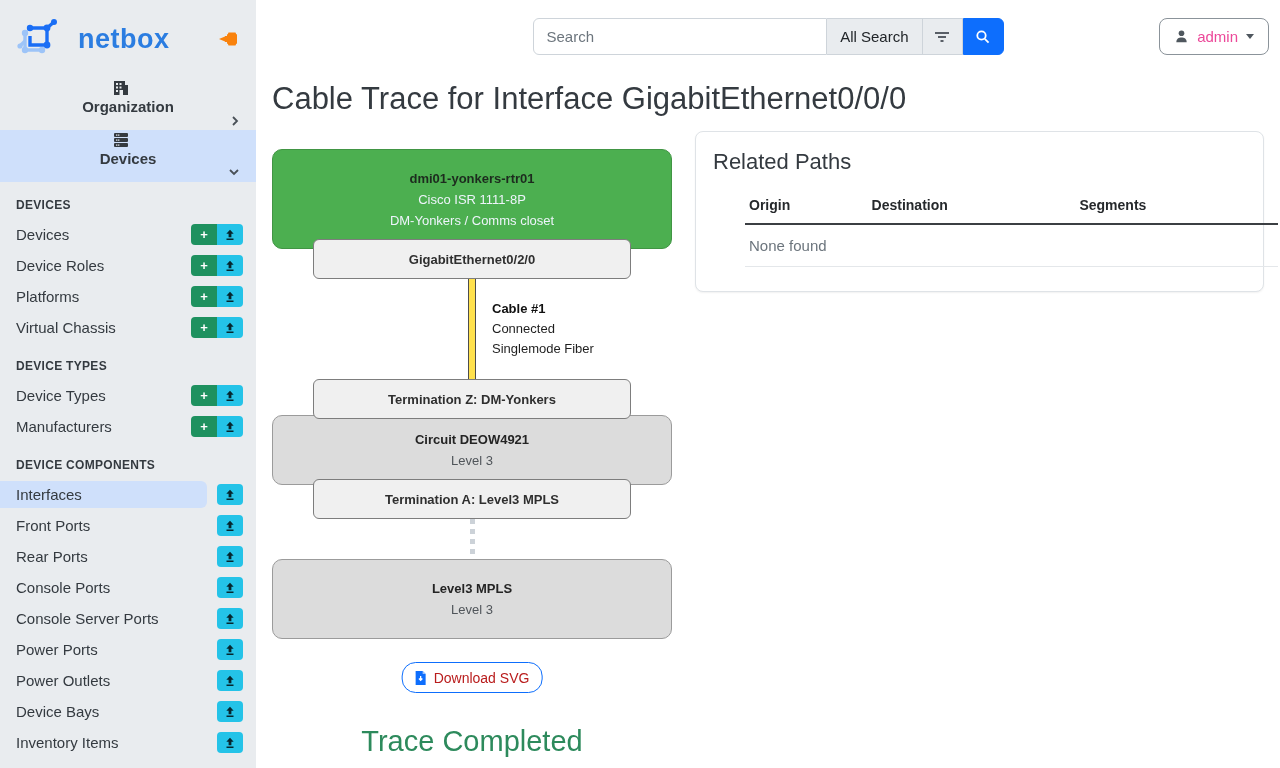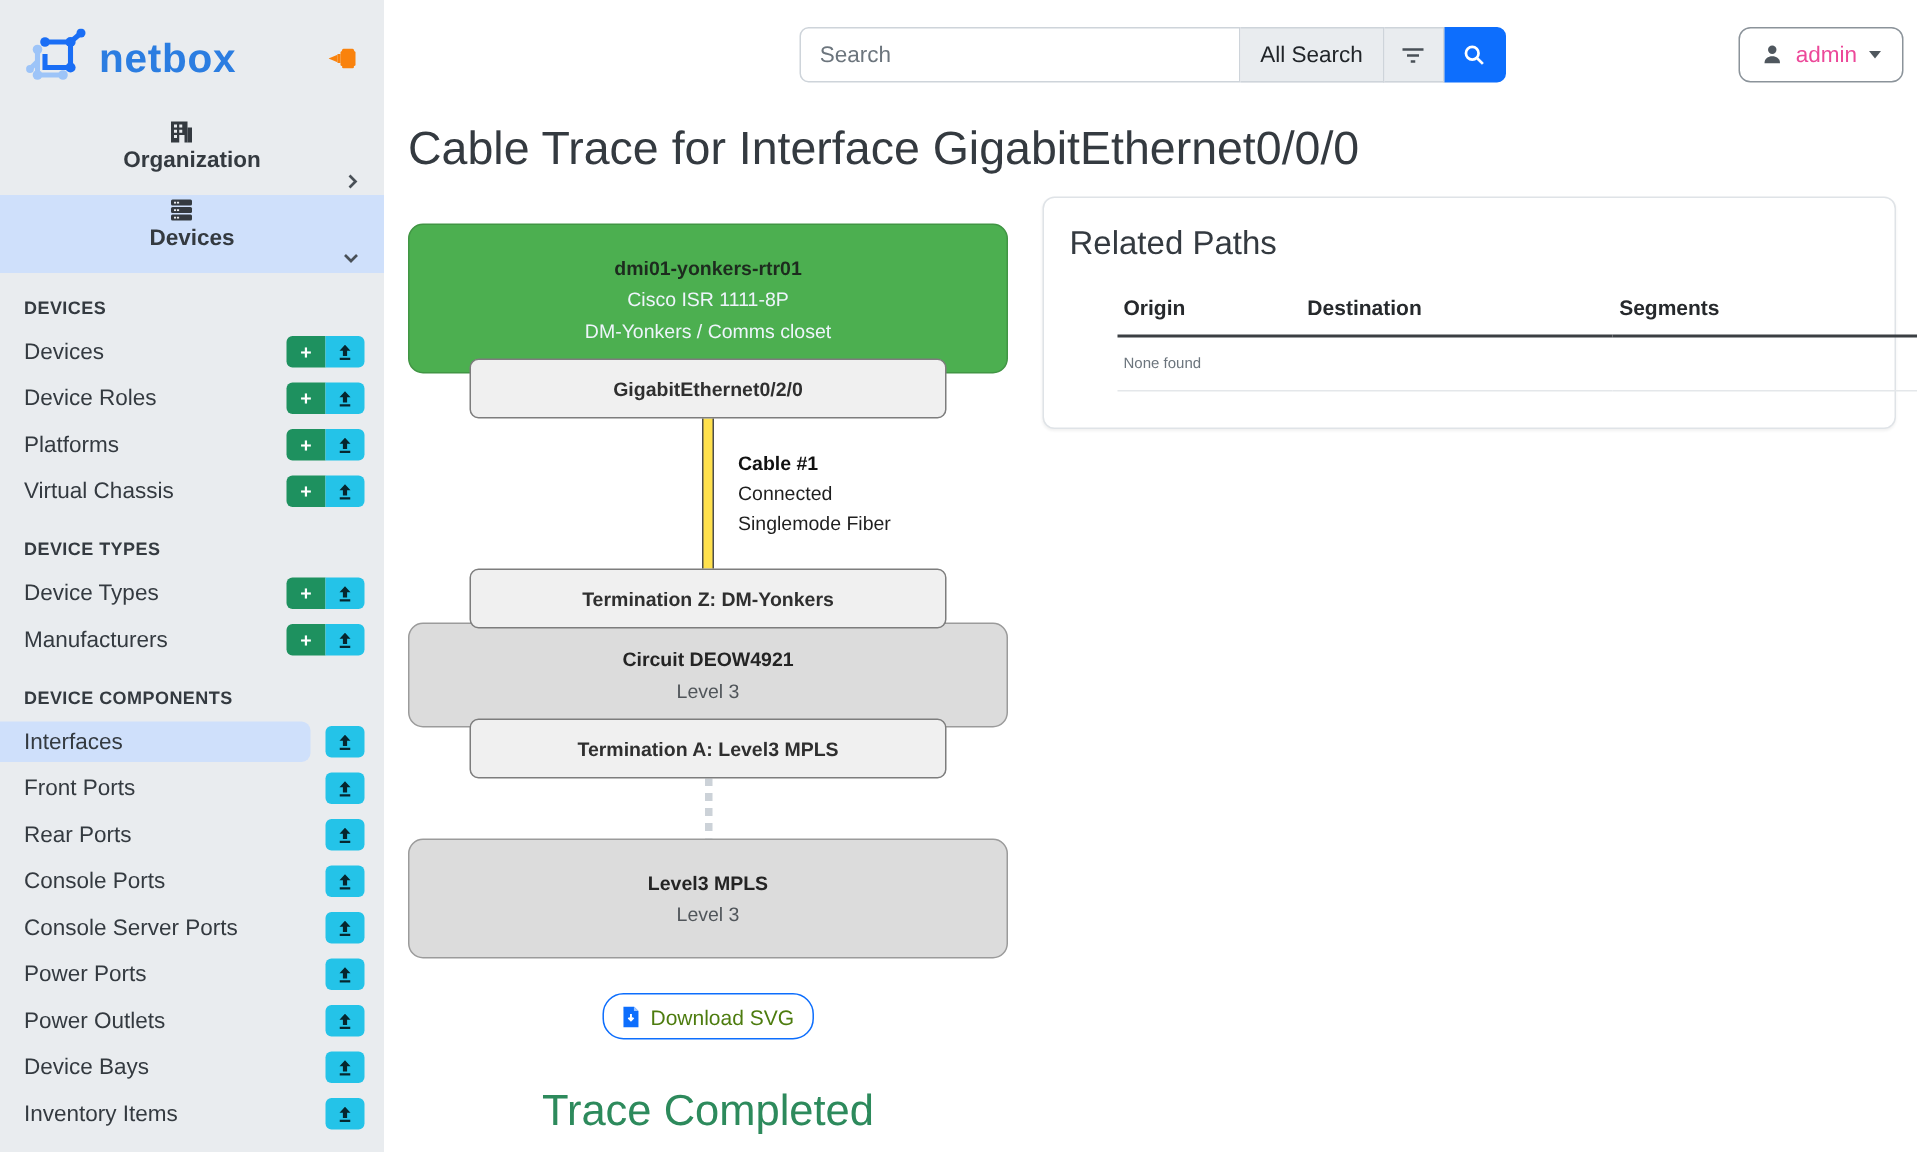--- a/index.html
+++ b/index.html
@@ -1,21 +1,21 @@
 <!DOCTYPE html>
 <html><head>
 <meta charset="utf-8">
 <style>
   * { box-sizing: border-box; margin: 0; padding: 0; }
   html,body { width:1280px; height:768px; overflow:hidden; font-family:"Liberation Sans", sans-serif; background:#fff; color:#212529; }
 
   
   .sidebar { position:fixed; left:0; top:0; width:256px; height:768px; background:#e9ecef; overflow:hidden; }
   .logo-row { height:78px; display:flex; align-items:center; padding:0 16px; }
-  .logo { display:flex; align-items:center; gap:8px; text-decoration:none; cursor:pointer; }
+  .logo { display:flex; align-items:center; gap:20px; text-decoration:none; cursor:pointer; }
   .logo-text { font-size:27px; font-weight:bold; color:#2b7de1; letter-spacing:0.5px; }
   .pin { margin-left:auto; cursor:pointer; display:flex; }
   .menu-row { height:52px; display:flex; align-items:center; padding:0 16px; cursor:pointer; color:#343a40;flex-direction:column; }
   .menu-row.active { background:#cfe0fb; }
   .menu-icon { width:20px; height:20px; margin-right:14px; display:flex; align-items:center; justify-content:center; }
   .menu-label { font-size:15px; font-weight:bold; color:#343a40; }
   .chev { margin-left:auto; display:flex; color:#495057; }
   .section-title { margin:16px 16px 7px 16px; font-size:12px; font-weight:bold; color:#343a40; letter-spacing:0.3px; }
   .sub-item { height:31px; display:flex; align-items:center; padding-right:13px; }
   .sub-label-wrap { flex:1; height:27px; display:flex; align-items:center; padding-left:16px; border-radius:0 6px 6px 0; margin-right:10px; cursor:pointer; }
@@ -55,30 +55,30 @@
   .cable-line { position:absolute; top:130px; left:196px; width:8px; height:100px; background:#ffe14d; border-left:1.5px solid #4d4d4d; border-right:1.5px solid #4d4d4d; }
   .cable-label { position:absolute; top:150px; left:220px; text-align:left; font-size:13px; line-height:20px; color:#1f1f1f; }
   .cable-label .cbl-name { font-weight:bold; color:#111; }
   .big-gray { background:#dcdcdc; border:1px solid #9b9b9b; border-radius:10px; gap:6px; z-index:1; }
   .box-circuit { top:266px; left:0; width:400px; height:70px; }
   .box-far { top:410px; left:0; width:400px; height:80px; }
   .big-gray .g-name { font-size:13px; font-weight:bold; color:#242424; }
   .big-gray .g-sub { font-size:13px; color:#50555a; }
   .dash-link { position:absolute; top:370px; left:198px; width:5px; height:40px;
     background:repeating-linear-gradient(to bottom, #ccd2d8 0 5px, transparent 5px 10px); }
-  .dl-btn { position:absolute; top:513px; left:50%; transform:translateX(-50%); height:31px; display:flex; align-items:center; gap:7px; padding:0 12px; background:#fff; border:1px solid #0d6efd; border-radius:14px; color:#4d7c0f; font-size:14px; font-family:inherit; cursor:pointer; white-space:nowrap; }
+  .dl-btn { position:absolute; top:513px; left:50%; transform:translateX(-50%); height:31px; display:flex; align-items:center; gap:7px; padding:0 12px; background:#fff; border:1px solid #0d6efd; border-radius:14px; color:#b91c1c; font-size:14px; font-family:inherit; cursor:pointer; white-space:nowrap; }
   .trace-status { position:absolute; top:576px; width:100%; text-align:center; font-size:29px; color:#2d8a5c; }
 
   
   .card { flex:1; border:1px solid #dfe3e7; border-radius:8px; background:#fff; box-shadow:0 1px 2px rgba(0,0,0,0.06); padding:17px 17px 24px 17px; }
   .card-title { font-size:22px; color:#343a40; margin-bottom:16px; }
   .rp-table { width:100%; border-collapse:collapse;margin-left:32px; }
   .rp-table th { text-align:left; font-size:14px; font-weight:bold; color:#26292c; padding:6px 4px 10px 4px; border-bottom:2px solid #3b3f43; }
   .rp-table th:nth-child(1){ width:23%; } .rp-table th:nth-child(2){ width:39%; } .rp-table th:nth-child(3){ width:38%; }
-  .rp-table td { font-size:10px; color:#6c757d; padding:12px 4px; border-bottom:1px solid #e4e7ea; }
+  .rp-table td { font-size:15px; color:#6c757d; padding:12px 4px; border-bottom:1px solid #e4e7ea; }
 </style>
 </head>
 <body>
 
 <aside class="sidebar">
   <div class="logo-row">
     <a class="logo">
       <span style="display:flex;">
         <svg width="42" height="40" viewBox="0 0 42 40">
           <g stroke="#9dc4f8" stroke-width="3.4" fill="none">

